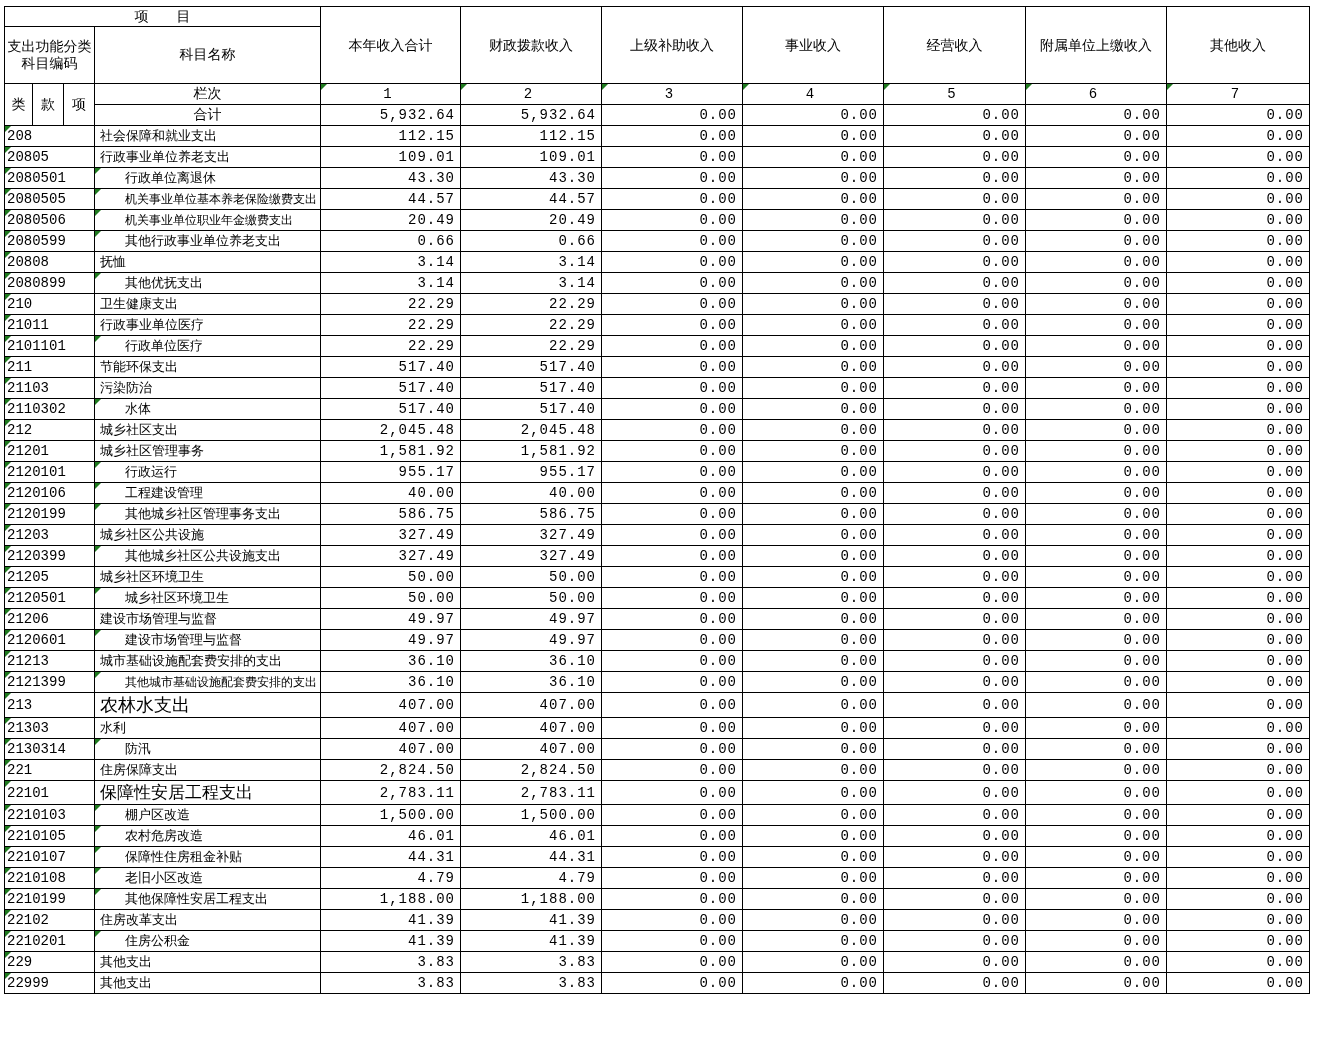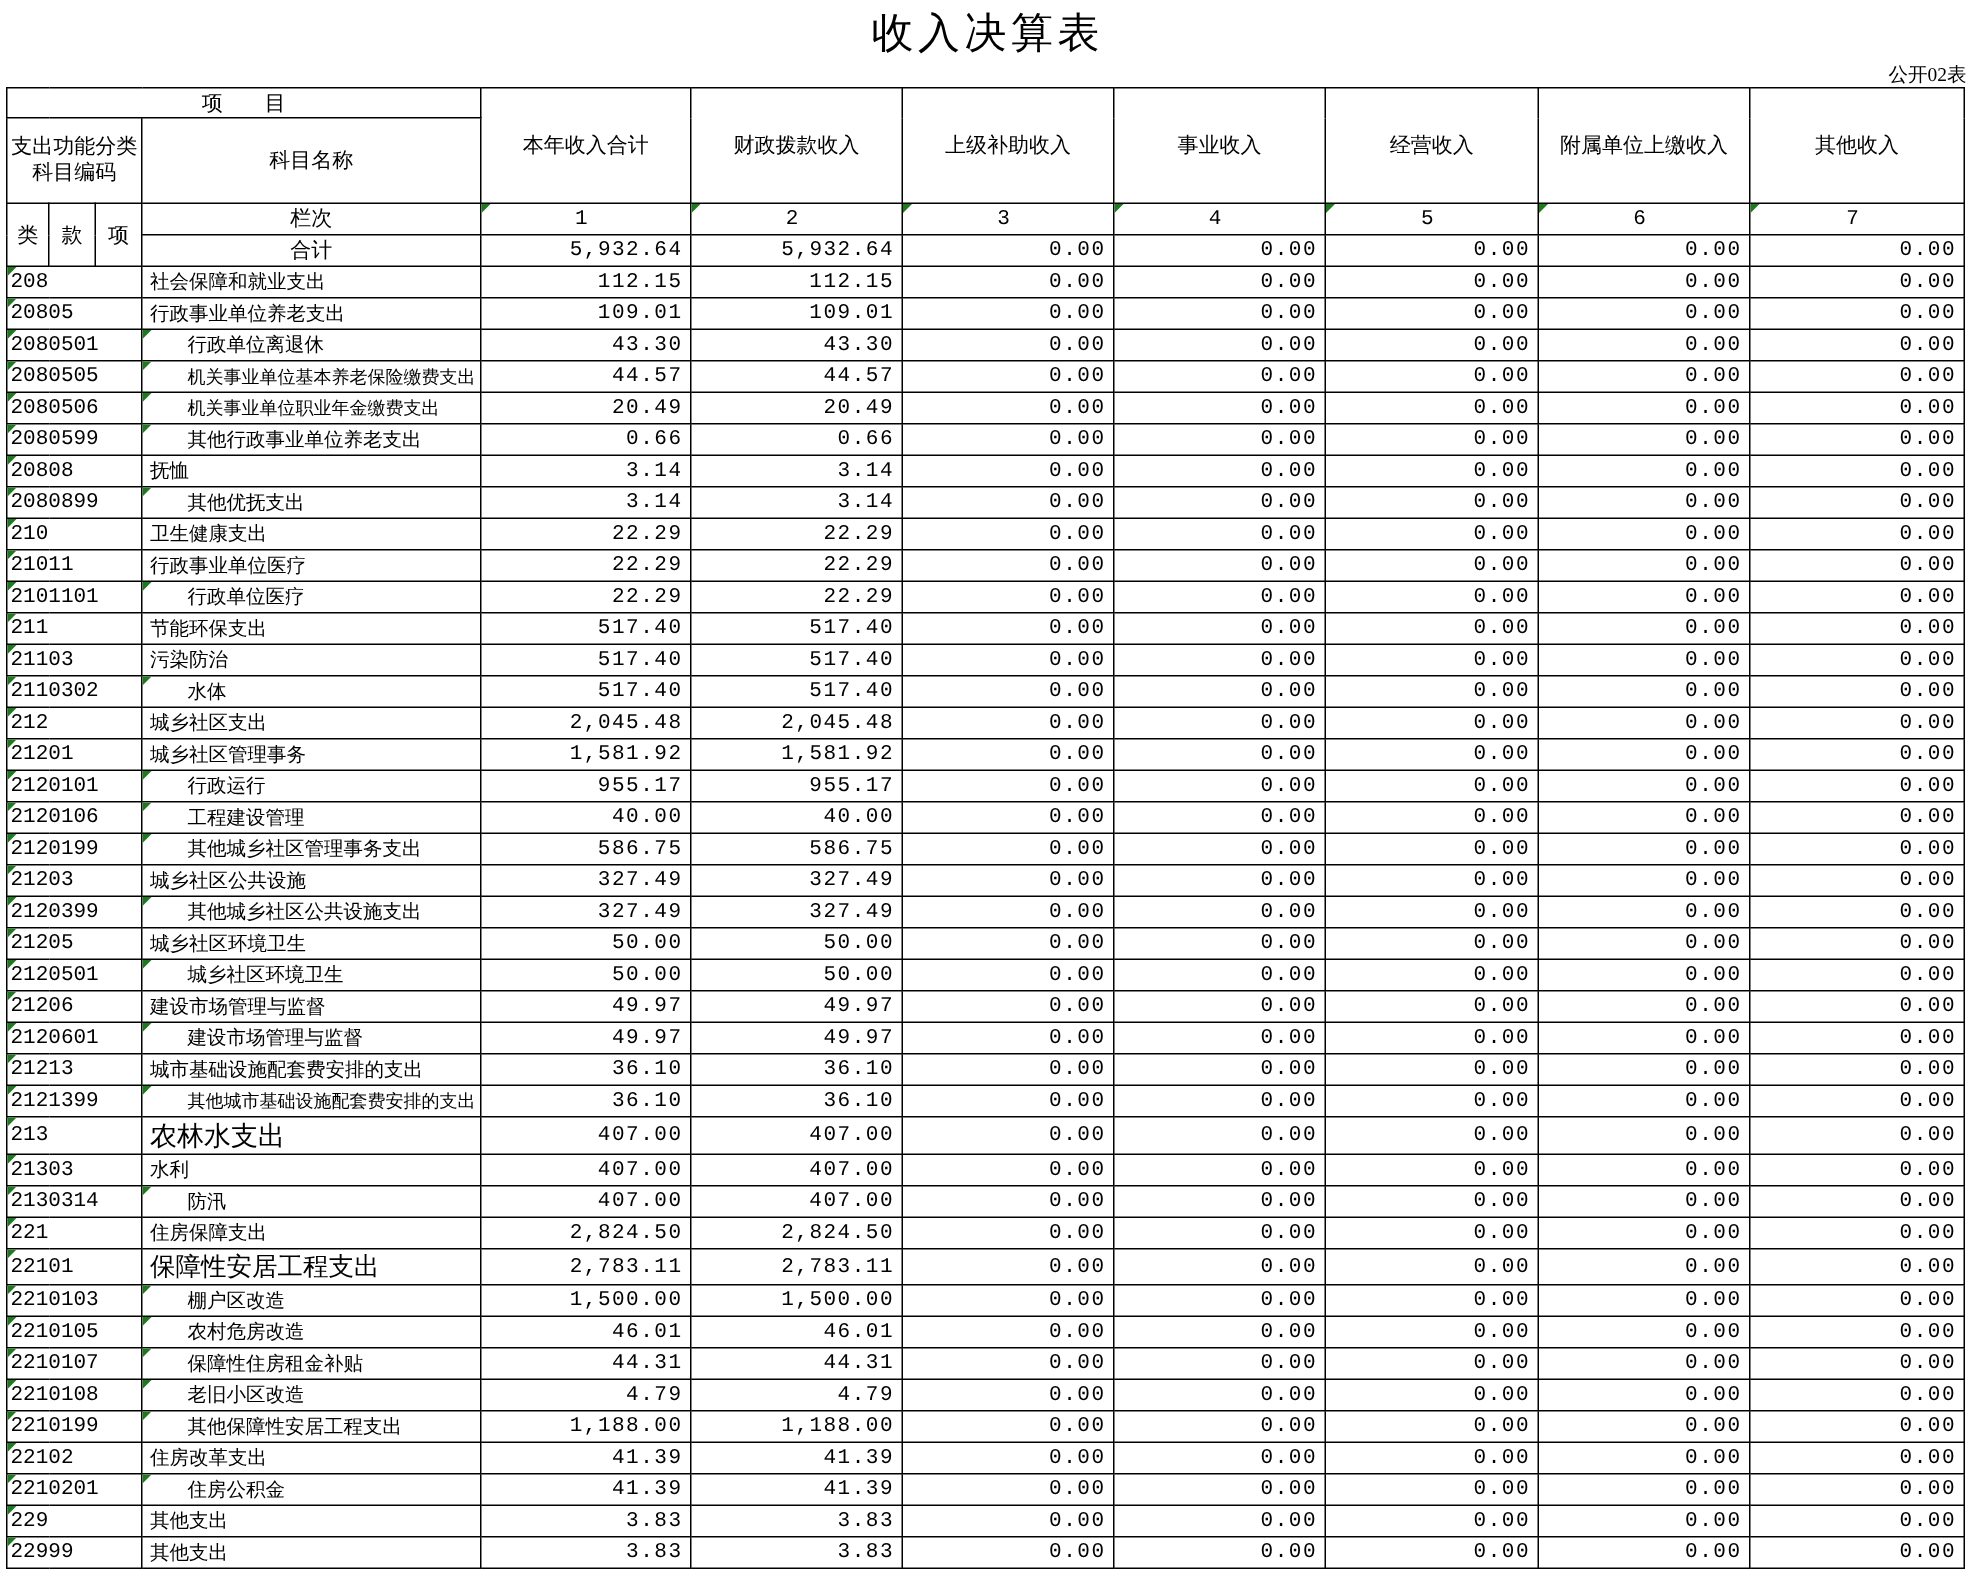--- a/index.html
+++ b/index.html
@@ -47,23 +47,21 @@
   .tri{
     position:absolute;top:0;left:0;width:0;height:0;
     border-top:6px solid #1f7a1f;border-right:6px solid transparent;
   }
 </style>
 </head>
 <body>
 
 <div class="page">
 
-  <div class="title">收入决算表</div>
-
-  <div class="table-code">公开02表</div>
+
 
 
   <table>
     <colgroup>
       <col style="width:28px">
         <col style="width:31px">
         <col style="width:31px">
       <col style="width:226px">
       <col style="width:140px">
         <col style="width:141px">

